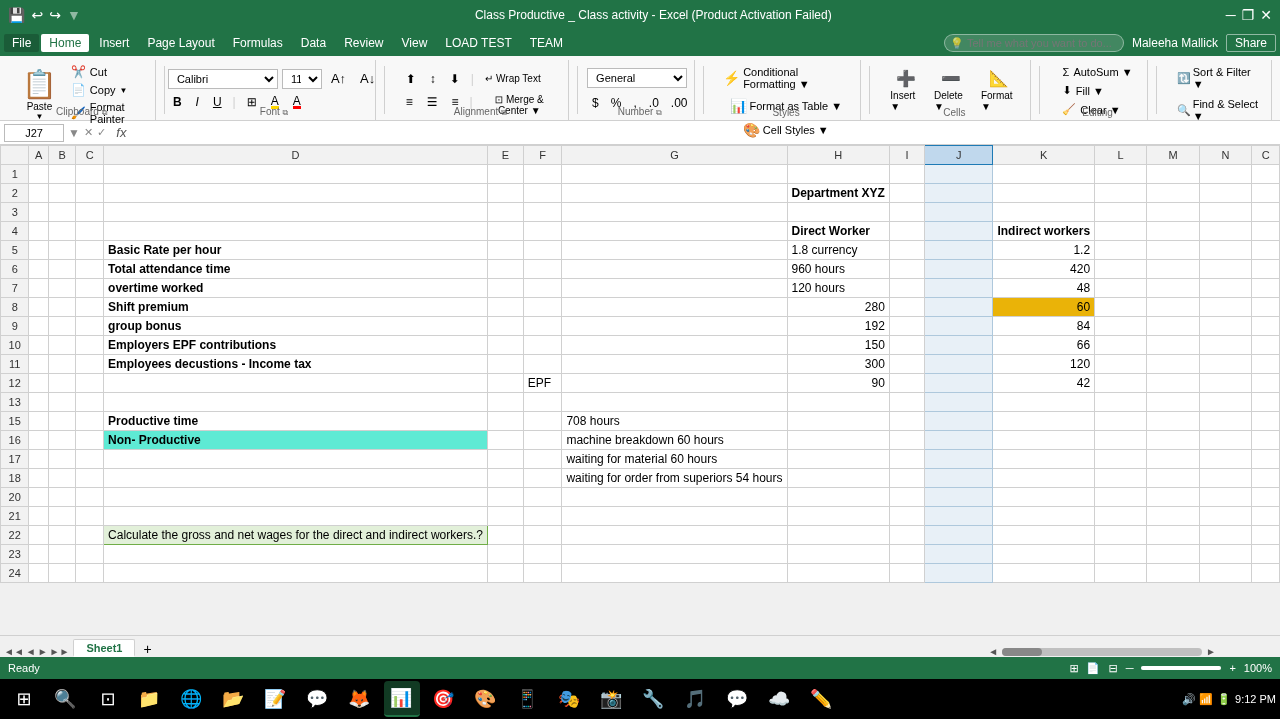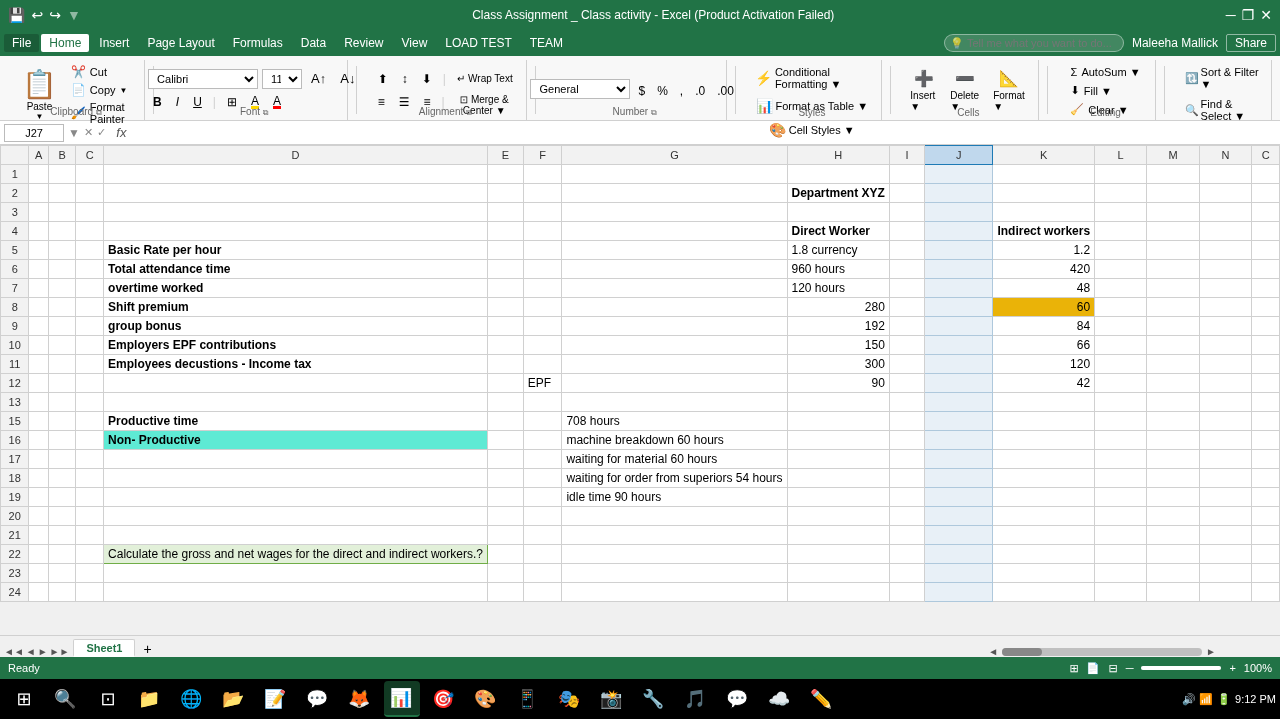--- a/index.html
+++ b/index.html
@@ -131,21 +131,21 @@
       height: 20px;
     }
     .fmt-btn.bold { font-weight: bold; }
     .fmt-btn.italic { font-style: italic; }
 
     
     .align-controls { display: flex; flex-direction: column; gap: 3px; }
     .align-row { display: flex; align-items: center; gap: 4px; }
 
     
-    .number-controls { display: flex; flex-direction: row; gap: 3px; }
+    .number-controls { display: flex; flex-direction: column; gap: 3px; }
     .number-select {
       border: 1px solid #bbb;
       background: white;
       font-size: 11px;
       padding: 1px 4px;
       height: 20px;
       width: 90px;
     }
 
     
@@ -287,21 +287,21 @@
 </head>
 <body>
 
 <div id="title-bar">
   <div style="display:flex;align-items:center;gap:6px;">
     <span style="color:white;font-size:14px;cursor:pointer;">💾</span>
     <span style="color:white;font-size:14px;cursor:pointer;">↩</span>
     <span style="color:white;font-size:14px;cursor:pointer;">↪</span>
     <span style="color:rgba(255,255,255,0.5);font-size:14px;">▼</span>
   </div>
-  <span style="font-size:12px;color:white;">Class Assignment _ Class activity - Excel (Product Activation Failed)</span>
+  <span style="font-size:12px;color:white;">Class Productive _ Class activity - Excel (Product Activation Failed)</span>
   <div style="display:flex;gap:6px;">
     <span style="color:white;cursor:pointer;font-size:14px;">─</span>
     <span style="color:white;cursor:pointer;font-size:14px;">❐</span>
     <span style="color:white;cursor:pointer;font-size:14px;">✕</span>
   </div>
 </div>
 
 <div id="menu-bar">
   <div class="menu-item" style="background:rgba(0,0,0,0.2);">File</div>
   <div class="menu-item active">Home</div>
@@ -851,38 +851,20 @@
           <td style="border: 1px solid rgb(208, 208, 208); height: 19px; overflow: hidden; white-space: nowrap; padding: 0px 4px; background: white;"></td>
           <td style="border: 1px solid rgb(208, 208, 208); height: 19px; overflow: hidden; white-space: nowrap; padding: 0px 4px; background: white;"></td>
           <td style="border: 1px solid rgb(174, 200, 220); height: 19px; overflow: hidden; white-space: nowrap; padding: 0px 4px; background: rgb(232, 240, 247);"></td>
           <td style="border: 1px solid rgb(208, 208, 208); height: 19px; overflow: hidden; white-space: nowrap; padding: 0px 4px; background: white;"></td>
           <td style="border: 1px solid rgb(208, 208, 208); height: 19px; overflow: hidden; white-space: nowrap; padding: 0px 4px; background: white;"></td>
           <td style="border: 1px solid rgb(208, 208, 208); height: 19px; overflow: hidden; white-space: nowrap; padding: 0px 4px; background: white;"></td>
           <td style="border: 1px solid rgb(208, 208, 208); height: 19px; overflow: hidden; white-space: nowrap; padding: 0px 4px; background: white;"></td>
           <td style="border: 1px solid rgb(208, 208, 208); height: 19px; overflow: hidden; white-space: nowrap; padding: 0px 4px; background: white;"></td>
         </tr>
         <tr>
-          <td style="background: rgb(242, 242, 242); border: 1px solid rgb(208, 208, 208); text-align: center; font-size: 11px; color: rgb(51, 51, 51); width: 30px; height: 19px;">19</td>
-          <td style="border: 1px solid rgb(208, 208, 208); height: 19px; overflow: hidden; white-space: nowrap; padding: 0px 4px; background: white;"></td>
-          <td style="border: 1px solid rgb(208, 208, 208); height: 19px; overflow: hidden; white-space: nowrap; padding: 0px 4px; background: white;"></td>
-          <td style="border: 1px solid rgb(208, 208, 208); height: 19px; overflow: hidden; white-space: nowrap; padding: 0px 4px; background: white;"></td>
-          <td style="border: 1px solid rgb(208, 208, 208); height: 19px; overflow: hidden; white-space: nowrap; padding: 0px 4px; background: white;"></td>
-          <td style="border: 1px solid rgb(208, 208, 208); height: 19px; overflow: hidden; white-space: nowrap; padding: 0px 4px; background: white;"></td>
-          <td style="border: 1px solid rgb(208, 208, 208); height: 19px; overflow: hidden; white-space: nowrap; padding: 0px 4px; background: white;"></td>
-          <td style="border: 1px solid rgb(208, 208, 208); height: 19px; overflow: hidden; white-space: nowrap; padding: 0px 4px; background: white;">idle time 90 hours</td>
-          <td style="border: 1px solid rgb(208, 208, 208); height: 19px; overflow: hidden; white-space: nowrap; padding: 0px 4px; background: white;"></td>
-          <td style="border: 1px solid rgb(208, 208, 208); height: 19px; overflow: hidden; white-space: nowrap; padding: 0px 4px; background: white;"></td>
-          <td style="border: 1px solid rgb(174, 200, 220); height: 19px; overflow: hidden; white-space: nowrap; padding: 0px 4px; background: rgb(232, 240, 247);"></td>
-          <td style="border: 1px solid rgb(208, 208, 208); height: 19px; overflow: hidden; white-space: nowrap; padding: 0px 4px; background: white;"></td>
-          <td style="border: 1px solid rgb(208, 208, 208); height: 19px; overflow: hidden; white-space: nowrap; padding: 0px 4px; background: white;"></td>
-          <td style="border: 1px solid rgb(208, 208, 208); height: 19px; overflow: hidden; white-space: nowrap; padding: 0px 4px; background: white;"></td>
-          <td style="border: 1px solid rgb(208, 208, 208); height: 19px; overflow: hidden; white-space: nowrap; padding: 0px 4px; background: white;"></td>
-          <td style="border: 1px solid rgb(208, 208, 208); height: 19px; overflow: hidden; white-space: nowrap; padding: 0px 4px; background: white;"></td>
-        </tr>
-        <tr>
           <td style="background: rgb(242, 242, 242); border: 1px solid rgb(208, 208, 208); text-align: center; font-size: 11px; color: rgb(51, 51, 51); width: 30px; height: 19px;">20</td>
           <td style="border: 1px solid rgb(208, 208, 208); height: 19px; overflow: hidden; white-space: nowrap; padding: 0px 4px; background: white;"></td>
           <td style="border: 1px solid rgb(208, 208, 208); height: 19px; overflow: hidden; white-space: nowrap; padding: 0px 4px; background: white;"></td>
           <td style="border: 1px solid rgb(208, 208, 208); height: 19px; overflow: hidden; white-space: nowrap; padding: 0px 4px; background: white;"></td>
           <td style="border: 1px solid rgb(208, 208, 208); height: 19px; overflow: hidden; white-space: nowrap; padding: 0px 4px; background: white;"></td>
           <td style="border: 1px solid rgb(208, 208, 208); height: 19px; overflow: hidden; white-space: nowrap; padding: 0px 4px; background: white;"></td>
           <td style="border: 1px solid rgb(208, 208, 208); height: 19px; overflow: hidden; white-space: nowrap; padding: 0px 4px; background: white;"></td>
           <td style="border: 1px solid rgb(208, 208, 208); height: 19px; overflow: hidden; white-space: nowrap; padding: 0px 4px; background: white;"></td>
           <td style="border: 1px solid rgb(208, 208, 208); height: 19px; overflow: hidden; white-space: nowrap; padding: 0px 4px; background: white;"></td>
           <td style="border: 1px solid rgb(208, 208, 208); height: 19px; overflow: hidden; white-space: nowrap; padding: 0px 4px; background: white;"></td>

